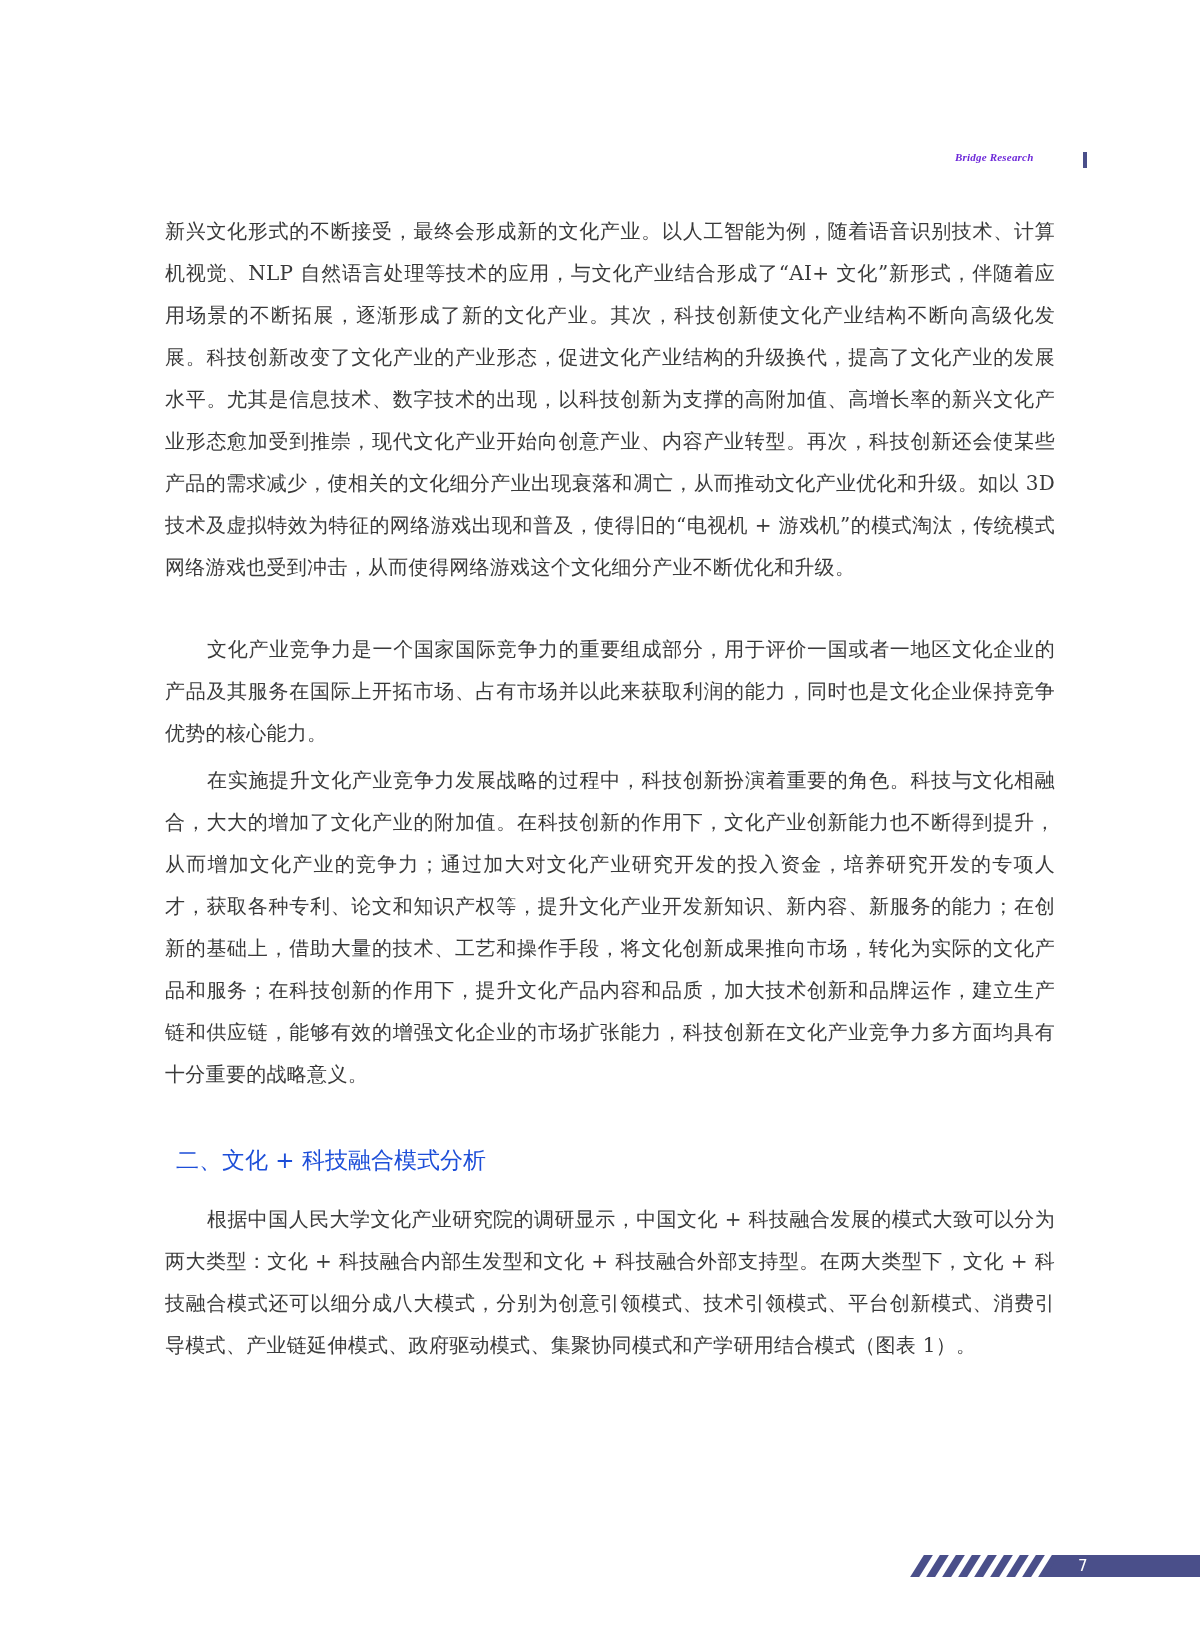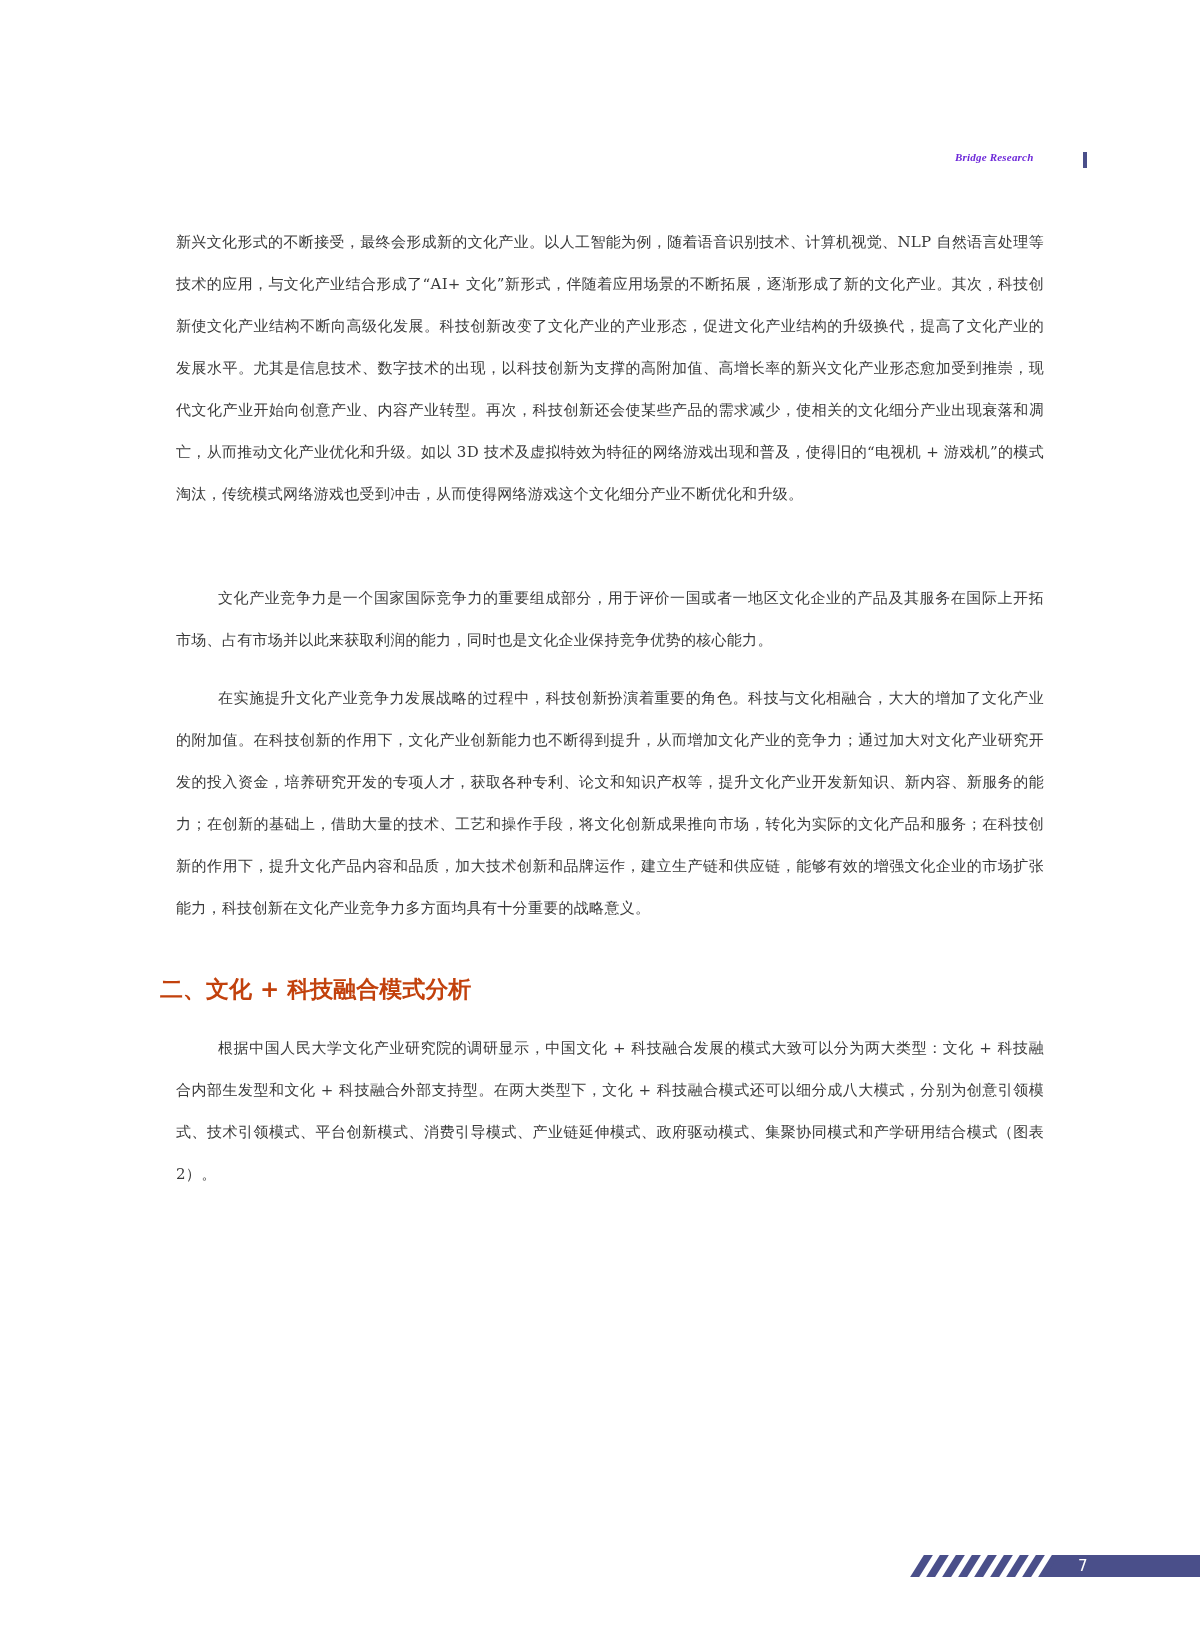--- a/index.html
+++ b/index.html
@@ -2,24 +2,24 @@
 <html><head>
   <meta charset="utf-8">
   <style>
     html, body { margin: 0; padding: 0; background: #ffffff; }
     body { width: 1200px; height: 1630px; position: relative; overflow: hidden;
            font-family: "DejaVu Serif", "Liberation Serif", serif; color: #3a3a3a; }
     .header-brand { position: absolute; top: 151px; left: 955px; font-family: Liberation Serif, serif;
       font-style: italic; font-weight: bold; font-size: 11px; color: #6d28d9; letter-spacing: 0.2px; }
     .header-bar { position: absolute; top: 152px; left: 1083px; width: 4px; height: 16px; background: #4a4f8a; }
     .content { position: absolute; left: 160px; top: 205px; width: 900px; }
-    .p { font-size: 15px; line-height: 42px; margin: 16px; text-align: justify; text-align-last: left; letter-spacing: 0.3px; }
+    .p { font-size: 20px; line-height: 42px; margin: 5px; text-align: justify; text-align-last: left; letter-spacing: 0.3px; }
     .indent { text-indent: 42px; }
     .sub-h { font-size: 19px; font-weight: bold; color: #2d2d2d; margin: 0; padding-left: 48px; line-height: 42px; }
-    .sec-h { font-family: "DejaVu Sans", "Liberation Sans", sans-serif; font-weight: bold; font-size: 23px; color: #c2410c; margin: 0; line-height: 44px; }
+    .sec-h { font-family: "DejaVu Sans", "Liberation Sans", sans-serif; font-weight: normal; font-size: 23px; color: #1d4ed8; margin: 16px; line-height: 44px; }
     .footer-stripes { position: absolute; left: 905px; top: 1555px; width: 170px; height: 22px; overflow: hidden; }
     .stripe { position: absolute; top: 0; width: 9px; height: 22px; background: #4a4f8a; transform: skewX(-32deg); }
     .footer-band { position: absolute; left: 1070px; top: 1555px; width: 130px; height: 22px; background: #4a4f8a; }
     .footer-band::before { content: ""; position: absolute; left: -18px; top: 0; width: 30px; height: 22px; background: #4a4f8a; transform: skewX(-32deg); }
     .page-num { position: absolute; left: 1078px; top: 1555px; font-family: "DejaVu Sans", "Liberation Sans", sans-serif;
       font-size: 15px; color: #ffffff; line-height: 22px; z-index: 2; }
   </style>
 </head>
 <body>
 
@@ -27,21 +27,21 @@
 <div class="header-bar"></div>
 
 <div class="content">
   <p class="p">新兴文化形式的不断接受，最终会形成新的文化产业。以人工智能为例，随着语音识别技术、计算机视觉、NLP 自然语言处理等技术的应用，与文化产业结合形成了“AI+ 文化”新形式，伴随着应用场景的不断拓展，逐渐形成了新的文化产业。其次，科技创新使文化产业结构不断向高级化发展。科技创新改变了文化产业的产业形态，促进文化产业结构的升级换代，提高了文化产业的发展水平。尤其是信息技术、数字技术的出现，以科技创新为支撑的高附加值、高增长率的新兴文化产业形态愈加受到推崇，现代文化产业开始向创意产业、内容产业转型。再次，科技创新还会使某些产品的需求减少，使相关的文化细分产业出现衰落和凋亡，从而推动文化产业优化和升级。如以 3D 技术及虚拟特效为特征的网络游戏出现和普及，使得旧的“电视机 + 游戏机”的模式淘汰，传统模式网络游戏也受到冲击，从而使得网络游戏这个文化细分产业不断优化和升级。</p>
   <div style="height:26px"></div>
   <div style="height:4px"></div>
   <p class="p indent">文化产业竞争力是一个国家国际竞争力的重要组成部分，用于评价一国或者一地区文化企业的产品及其服务在国际上开拓市场、占有市场并以此来获取利润的能力，同时也是文化企业保持竞争优势的核心能力。</p>
   <p class="p indent">在实施提升文化产业竞争力发展战略的过程中，科技创新扮演着重要的角色。科技与文化相融合，大大的增加了文化产业的附加值。在科技创新的作用下，文化产业创新能力也不断得到提升，从而增加文化产业的竞争力；通过加大对文化产业研究开发的投入资金，培养研究开发的专项人才，获取各种专利、论文和知识产权等，提升文化产业开发新知识、新内容、新服务的能力；在创新的基础上，借助大量的技术、工艺和操作手段，将文化创新成果推向市场，转化为实际的文化产品和服务；在科技创新的作用下，提升文化产品内容和品质，加大技术创新和品牌运作，建立生产链和供应链，能够有效的增强文化企业的市场扩张能力，科技创新在文化产业竞争力多方面均具有十分重要的战略意义。</p>
   <div style="height:22px"></div>
   <h2 class="sec-h">二、文化 + 科技融合模式分析</h2>
-  <p class="p indent">根据中国人民大学文化产业研究院的调研显示，中国文化 + 科技融合发展的模式大致可以分为两大类型：文化 + 科技融合内部生发型和文化 + 科技融合外部支持型。在两大类型下，文化 + 科技融合模式还可以细分成八大模式，分别为创意引领模式、技术引领模式、平台创新模式、消费引导模式、产业链延伸模式、政府驱动模式、集聚协同模式和产学研用结合模式（图表 2）。</p>
+  <p class="p indent">根据中国人民大学文化产业研究院的调研显示，中国文化 + 科技融合发展的模式大致可以分为两大类型：文化 + 科技融合内部生发型和文化 + 科技融合外部支持型。在两大类型下，文化 + 科技融合模式还可以细分成八大模式，分别为创意引领模式、技术引领模式、平台创新模式、消费引导模式、产业链延伸模式、政府驱动模式、集聚协同模式和产学研用结合模式（图表 1）。</p>
   <div style="height:22px"></div>
   <div style="height:4px"></div>
 </div>
 
 <div class="footer-stripes">
   <div class="stripe" style="left:12px"></div>
   <div class="stripe" style="left:28px"></div>
   <div class="stripe" style="left:44px"></div>
   <div class="stripe" style="left:60px"></div>
   <div class="stripe" style="left:76px"></div>

